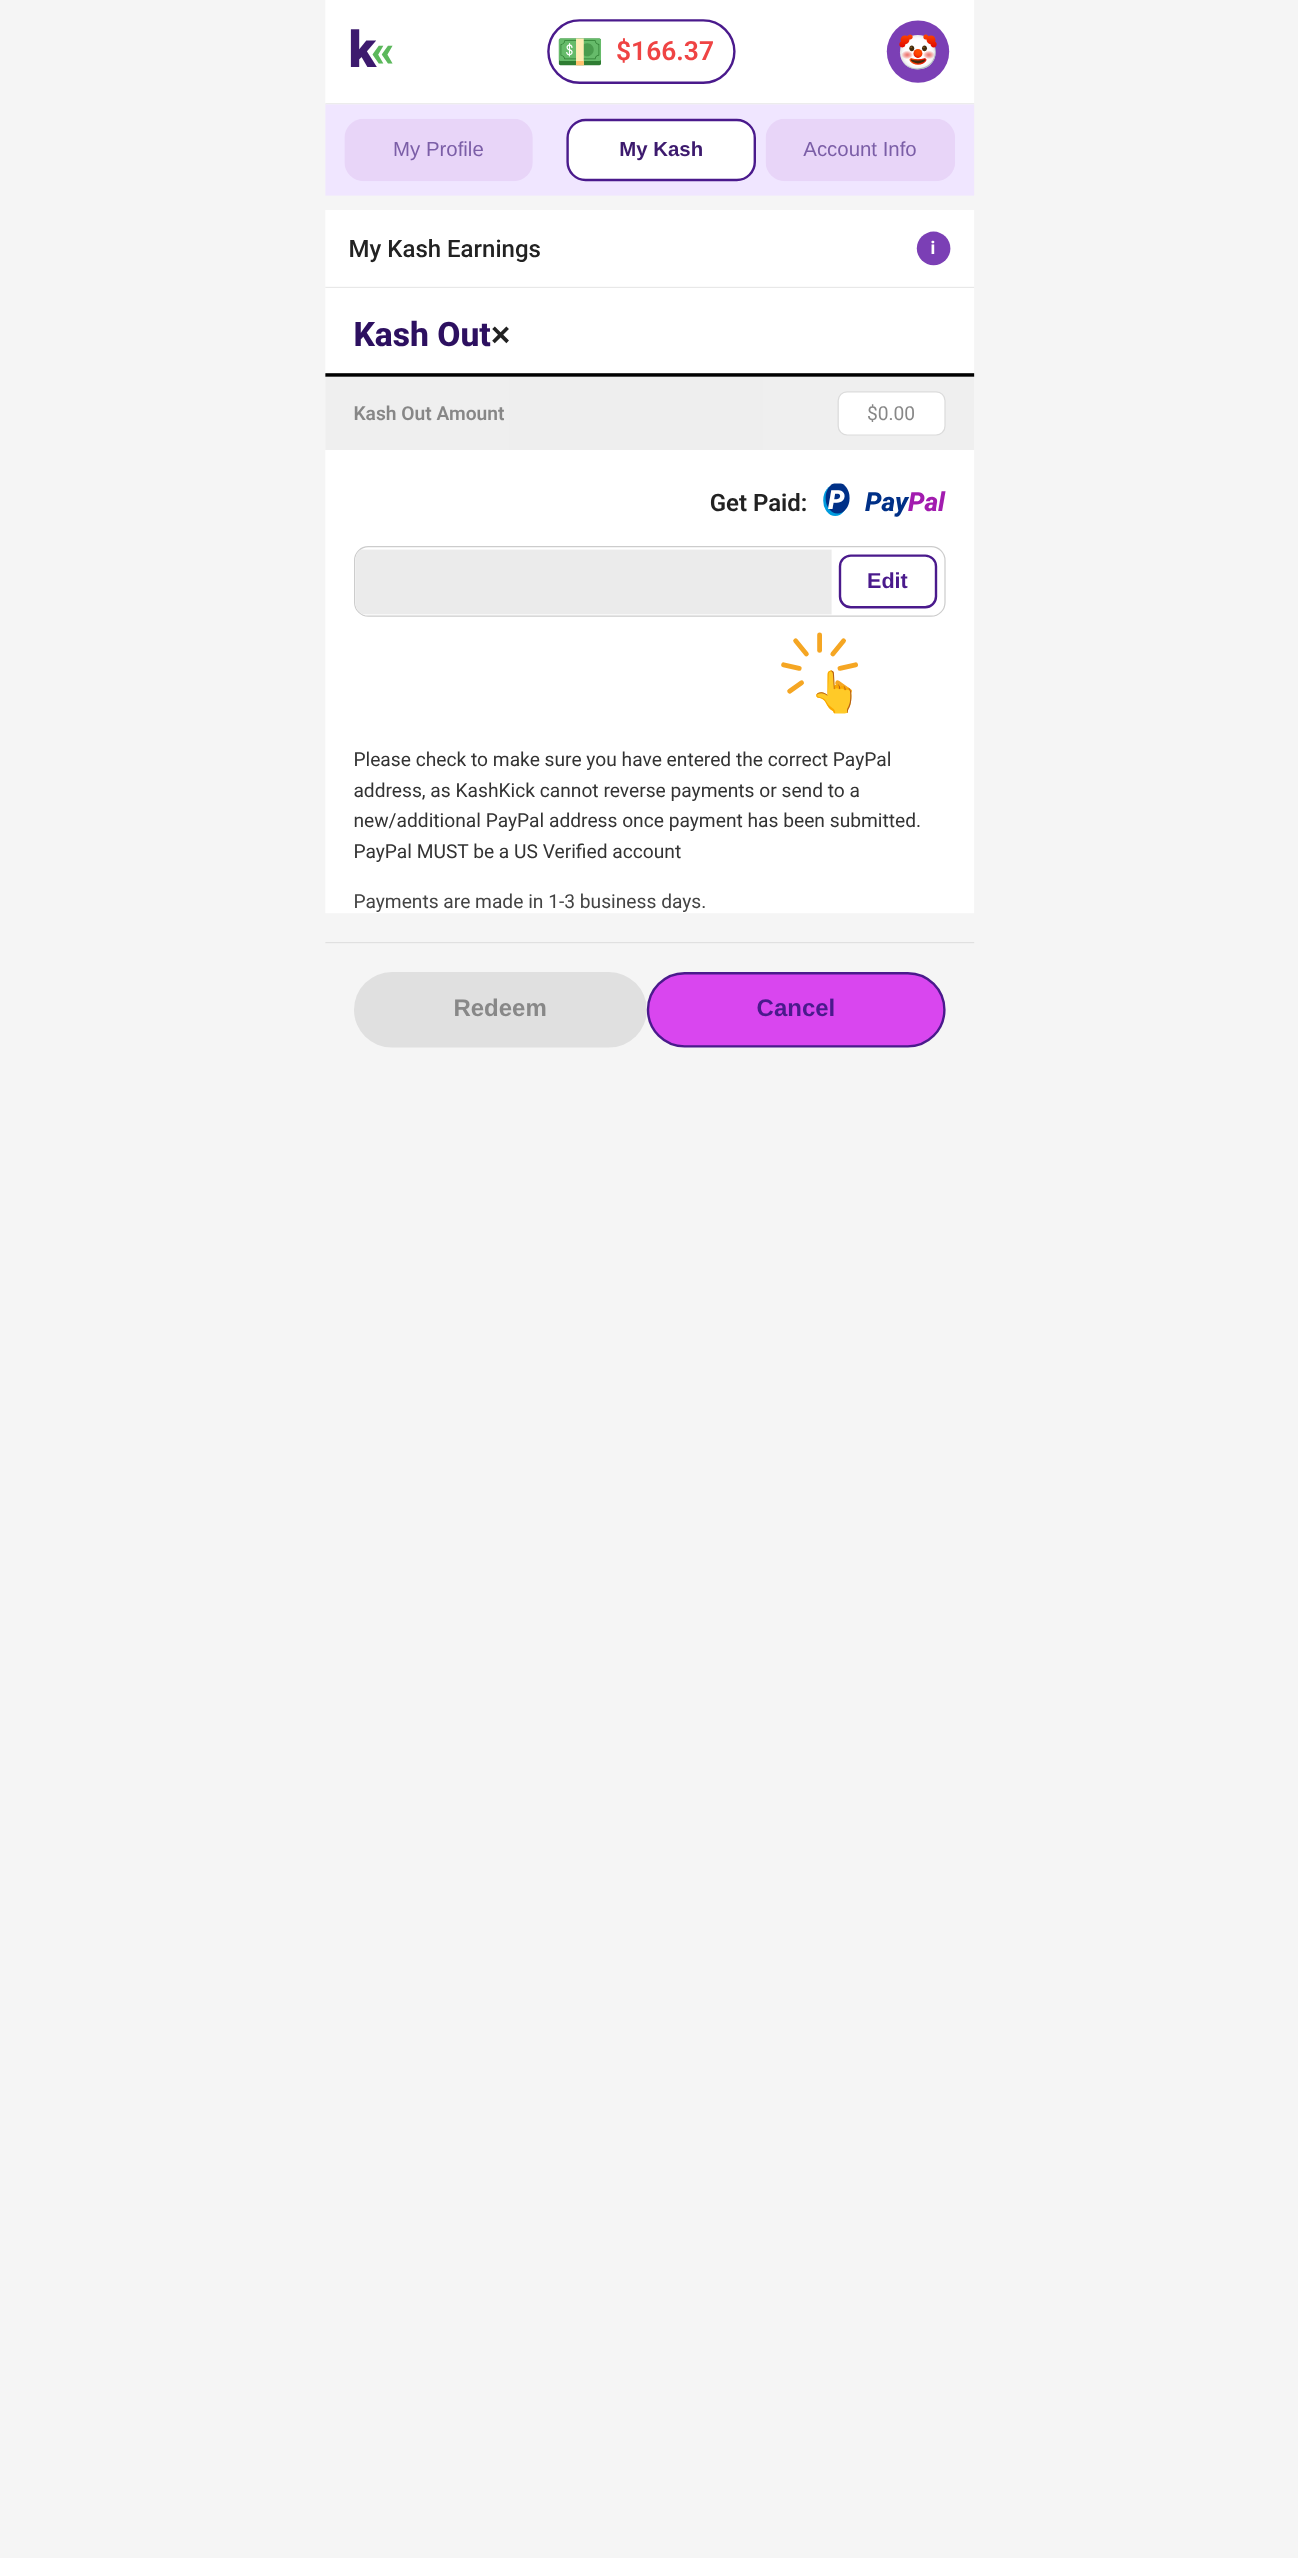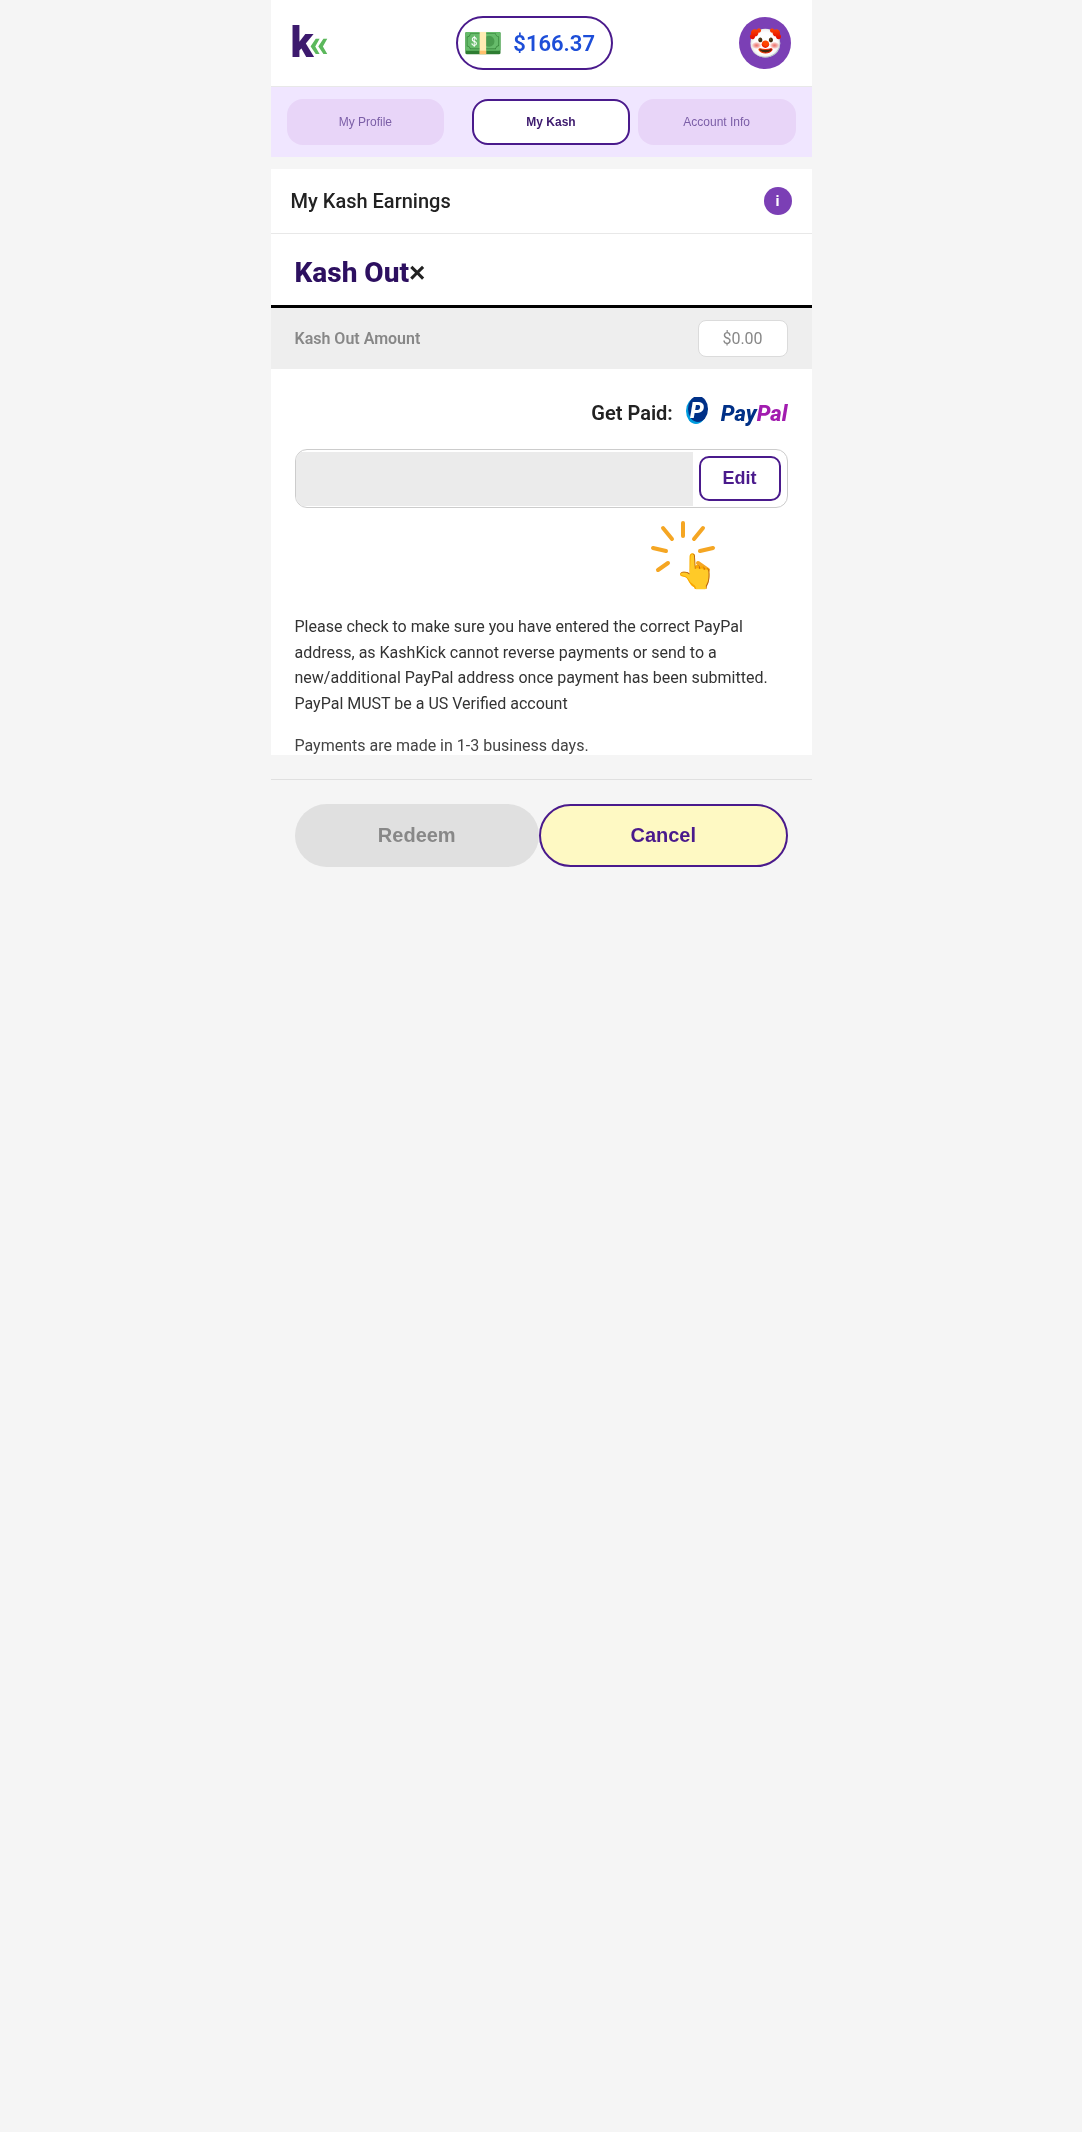--- a/index.html
+++ b/index.html
@@ -46,21 +46,21 @@
       padding: 6px 16px 6px 6px;
       gap: 10px;
       background: #fff;
     }
     .money-emoji {
       font-size: 32px;
     }
     .balance-amount {
       font-size: 22px;
       font-weight: 600;
-      color: #1d4ed8;
+      color: #ef4444;
     }
     .avatar {
       width: 52px;
       height: 52px;
       border-radius: 50%;
       background: #7b3fb5;
       display: flex;
       align-items: center;
       justify-content: center;
       overflow: hidden;
@@ -72,21 +72,21 @@
       background: #f0e6ff;
       display: flex;
       padding: 12px 16px;
       gap: 8px;
     }
     .tab {
       flex: 1;
       padding: 14px 8px;
       border-radius: 16px;
       text-align: center;
-      font-size: 12px;
+      font-size: 17px;
       font-weight: 500;
       cursor: pointer;
       border: none;
       background: transparent;
     }
     .tab.inactive {
       background: #e8d5f8;
       color: #7b5ea7;
       border: 2px solid transparent;
     }
@@ -287,21 +287,21 @@
       border: none;
       font-size: 20px;
       font-weight: 700;
       color: #888;
       cursor: not-allowed;
     }
     .cancel-btn {
       flex: 1;
       padding: 18px;
       border-radius: 40px;
-      background: #fef9c3;
+      background: #d946ef;
       border: 2.5px solid #4a1a8c;
       font-size: 20px;
       font-weight: 700;
       color: #4a1a8c;
       cursor: pointer;
     }
 
     
     .sunburst-wrapper {
       position: relative;

